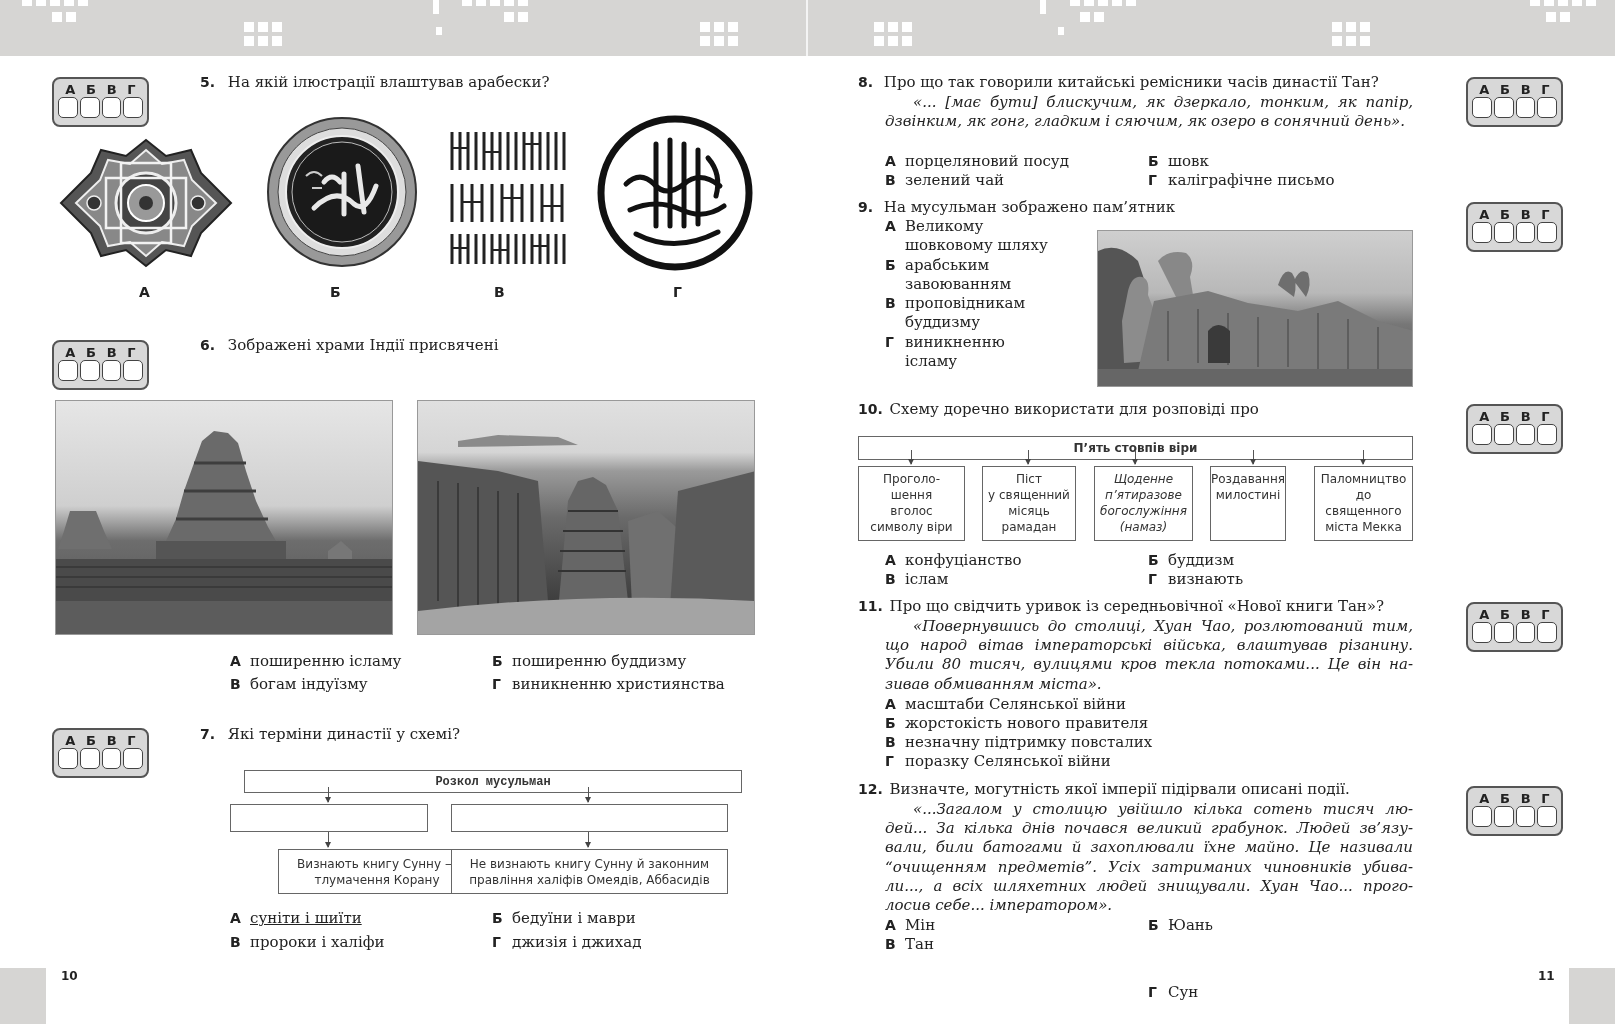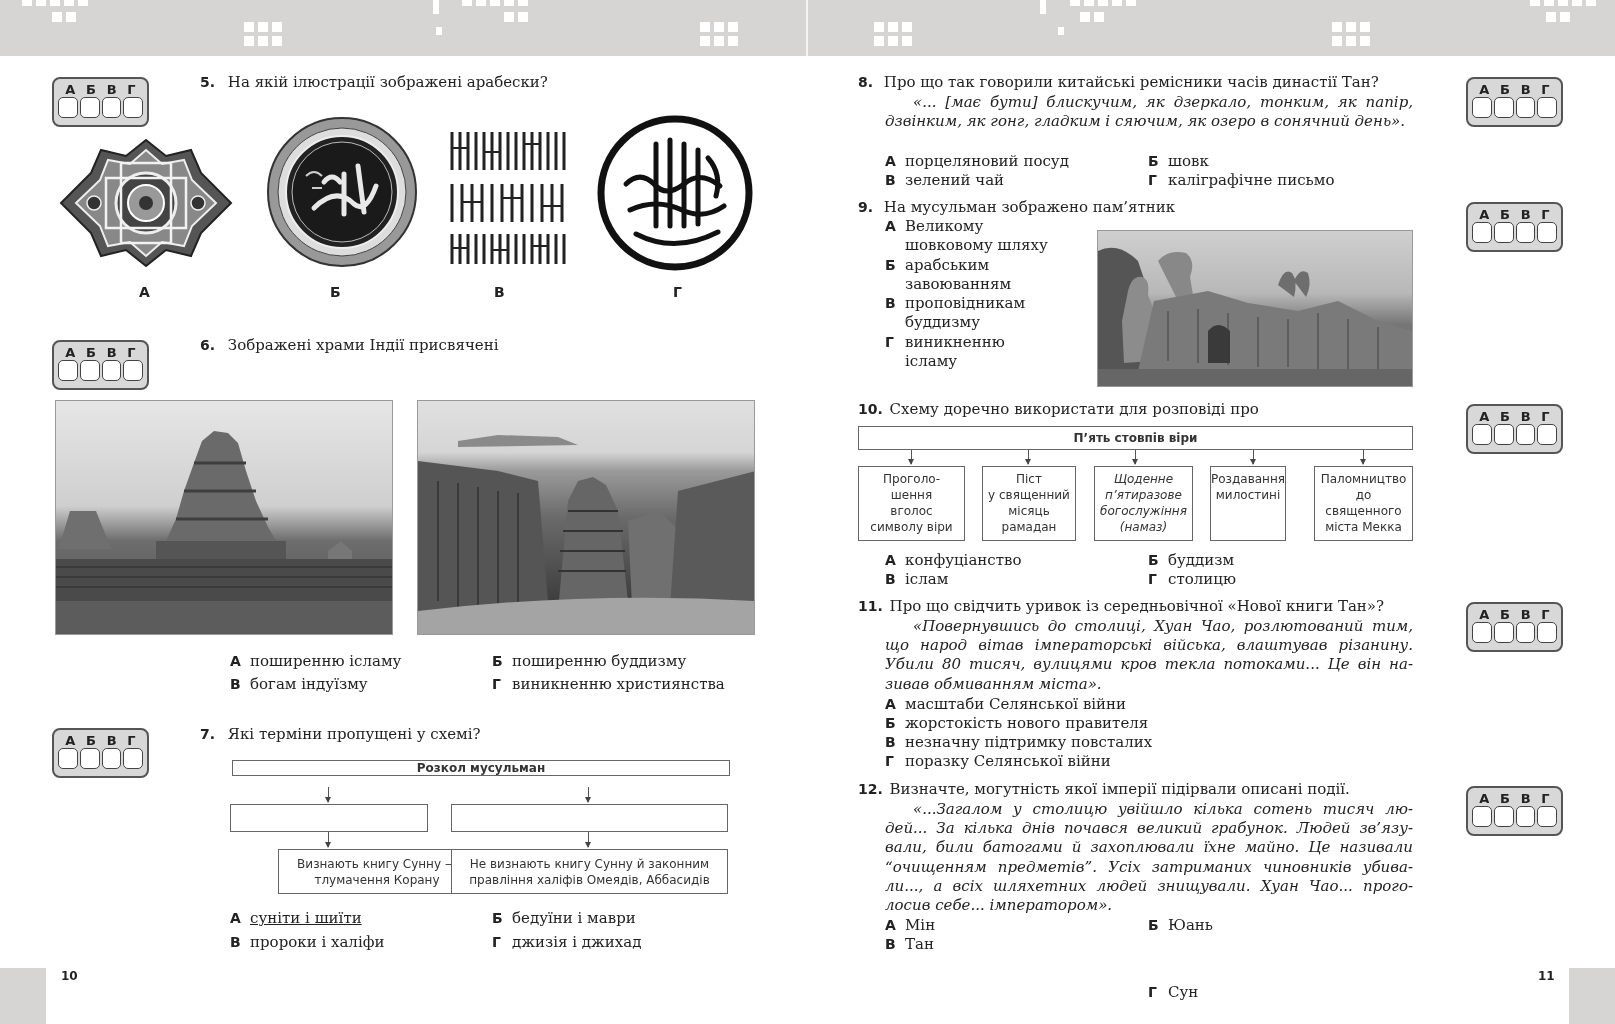--- a/index.html
+++ b/index.html
@@ -28,21 +28,21 @@
   .qnum { font-family: "DejaVu Sans", sans-serif; font-weight: bold; font-size: 14px; }
   .qtext { }
   .quote { font-style: italic; text-align: justify; font-size: 15px; line-height: 19.2px; }
   .opt { position: absolute; font-size: 15px; line-height: 19px; white-space: nowrap; }
   .opt .letter { font-family: "DejaVu Sans", sans-serif; font-weight: bold; font-size: 14px; display: inline-block; width: 20px; }
 
   .img-label { position: absolute; font-family: "DejaVu Sans", sans-serif; font-weight: bold; font-size: 14px; }
 
   .photo { position: absolute; border: 1px solid #999; overflow: hidden; }
   .scheme-box { position: absolute; border: 1px solid #666; background: #fff; font-family: "DejaVu Sans", sans-serif; font-size: 12px; color: #333; text-align: center; display: flex; align-items: center; justify-content: center; line-height: 16px; padding: 2px 4px; }
-  .scheme-box.title { font-weight: bold; }
+  .scheme-box.title { font-weight: bold; margin-top: 10px; }
   .arrow { position: absolute; width: 0; border-left: 1px solid #555; }
   .arrow::after { content: ""; position: absolute; left: -4px; bottom: -1px; border-left: 3.5px solid transparent; border-right: 3.5px solid transparent; border-top: 6px solid #444; }
 </style>
 </head>
 <body>
 
 <div class="header-band header-left"></div>
 <div class="header-band header-right"></div>
 <div class="spine"></div>
 
@@ -248,21 +248,21 @@
   <div class="cells">
       <div class="cell"></div>
       <div class="cell"></div>
       <div class="cell"></div>
       <div class="cell"></div>
     </div>
 </div>
 
 <div class="q" style="left:200px;top:73px;">
   <span class="qnum">5.</span>
-  <span class="qtext" style="margin-left:8px">На якій ілюстрації зображені арабески?</span>
+  <span class="qtext" style="margin-left:8px">На якій ілюстрації влаштував арабески?</span>
 </div>
 
 <svg style="position:absolute;left:56px;top:138px;" width="180" height="130" viewBox="0 0 180 130">
   <path d="M90 2 L110 18 L135 12 L145 35 L175 65 L145 95 L135 118 L110 112 L90 128 L70 112 L45 118 L35 95 L5 65 L35 35 L45 12 L70 18 Z" fill="#555" stroke="#222" stroke-width="2"></path>
   <path d="M90 12 L106 26 L128 22 L136 42 L160 65 L136 88 L128 108 L106 104 L90 118 L74 104 L52 108 L44 88 L20 65 L44 42 L52 22 L74 26 Z" fill="#888" stroke="#eee" stroke-width="2"></path>
   <circle cx="90" cy="65" r="30" fill="#444" stroke="#eee" stroke-width="3"></circle>
   <circle cx="90" cy="65" r="18" fill="#999" stroke="#fff" stroke-width="2"></circle>
   <circle cx="90" cy="65" r="7" fill="#333"></circle>
   <rect x="50" y="40" width="80" height="50" fill="none" stroke="#f2f2f2" stroke-width="2.5"></rect>
   <rect x="65" y="25" width="50" height="80" fill="none" stroke="#f2f2f2" stroke-width="2.5"></rect>
@@ -337,24 +337,24 @@
   </svg>
 </div>
 
 <div class="opt" style="left:230px;top:652px;"><span class="letter">А</span><span>поширенню ісламу</span></div>
 <div class="opt" style="left:492px;top:652px;"><span class="letter">Б</span><span>поширенню буддизму</span></div>
 <div class="opt" style="left:230px;top:675px;"><span class="letter">В</span><span>богам індуїзму</span></div>
 <div class="opt" style="left:492px;top:675px;"><span class="letter">Г</span><span>виникненню християнства</span></div>
 
 <div class="q" style="left:200px;top:725px;">
   <span class="qnum">7.</span>
-  <span class="qtext" style="margin-left:8px">Які терміни пропущені у схемі?</span>
-</div>
-
-<div class="scheme-box title" style="left:232px;top:760px;width:498px;height:16px;">Розкол мусульман</div>
+  <span class="qtext" style="margin-left:8px">Які терміни династії у схемі?</span>
+</div>
+
+<div class="scheme-box title" style="left:244px;top:760px;width:498px;height:23px;font-family:Liberation Mono, monospace;">Розкол мусульман</div>
 <div class="arrow" style="left:328px;top:787px;height:15px;"></div>
 <div class="arrow" style="left:588px;top:787px;height:15px;"></div>
 <div class="scheme-box" style="left:230px;top:804px;width:198px;height:28px;"></div>
 <div class="scheme-box" style="left:451px;top:804px;width:277px;height:28px;"></div>
 <div class="arrow" style="left:328px;top:832px;height:15px;"></div>
 <div class="arrow" style="left:588px;top:832px;height:15px;"></div>
 <div class="scheme-box" style="left:230px;top:849px;width:198px;height:45px;padding:0 12px;margin-left:48px;">Визнають книгу Сунну — тлумачення Корану</div>
 <div class="scheme-box" style="left:451px;top:849px;width:277px;height:45px;padding:0 16px;">Не визнають книгу Сунну й законним правління халіфів Омеядів, Аббасидів</div>
 
 <div class="opt" style="left:230px;top:909px;text-decoration:underline;"><span class="letter">А</span><span>суніти і шиїти</span></div>
@@ -431,21 +431,21 @@
 <div class="scheme-box" style="left:1314px;top:466px;width:99px;height:75px;flex-direction:column;align-items:center;justify-content:flex-start;padding-top:4px;">
   <span>Паломництво</span>
     <span>до</span>
     <span>священного</span>
     <span>міста Мекка</span>
 </div>
 
 <div class="opt" style="left:885px;top:551px;"><span class="letter">А</span><span>конфуціанство</span></div>
 <div class="opt" style="left:1148px;top:551px;"><span class="letter">Б</span><span>буддизм</span></div>
 <div class="opt" style="left:885px;top:570px;"><span class="letter">В</span><span>іслам</span></div>
-<div class="opt" style="left:1148px;top:570px;"><span class="letter">Г</span><span>столицю</span></div>
+<div class="opt" style="left:1148px;top:570px;"><span class="letter">Г</span><span>визнають</span></div>
 
 <div class="q" style="left:858px;top:597px;width:555px;">
   <span class="qnum">11.</span>
   <span class="qtext" style="margin-left:2px">Про що свідчить уривок із середньовічної «Нової книги Тан»?</span>
 </div>
 <div class="q quote" style="left:885px;top:617px;width:528px;text-indent:28px;">«Повернувшись до столиці, Хуан Чао, розлютований тим, що народ вітав імператорські війська, влаштував різанину. Убили 80 тисяч, вулицями кров текла потоками... Це він на-зивав обмиванням міста».</div>
 <div class="opt" style="left:885px;top:695px;"><span class="letter">А</span><span>масштаби Селянської війни</span></div>
 <div class="opt" style="left:885px;top:714px;"><span class="letter">Б</span><span>жорстокість нового правителя</span></div>
 <div class="opt" style="left:885px;top:733px;"><span class="letter">В</span><span>незначну підтримку повсталих</span></div>
 <div class="opt" style="left:885px;top:752px;"><span class="letter">Г</span><span>поразку Селянської війни</span></div>

